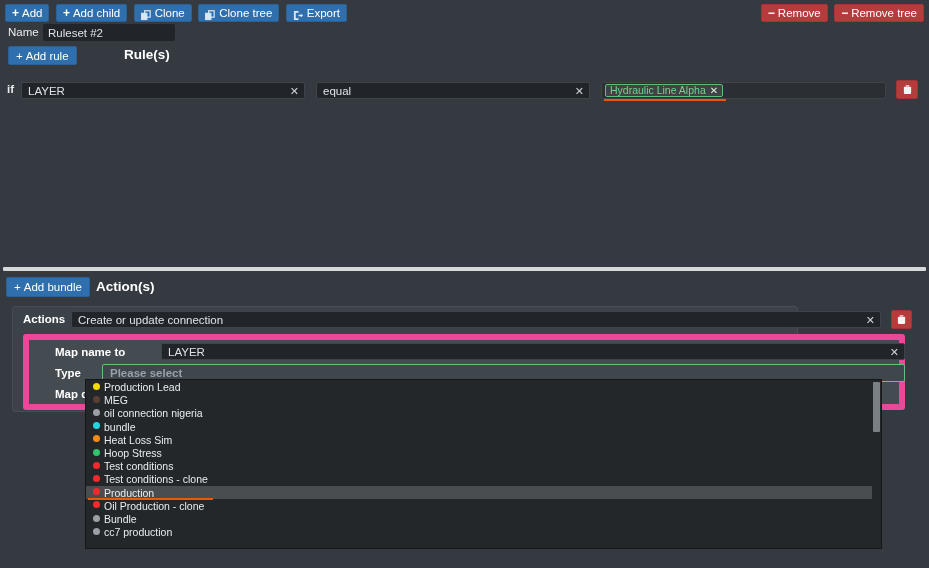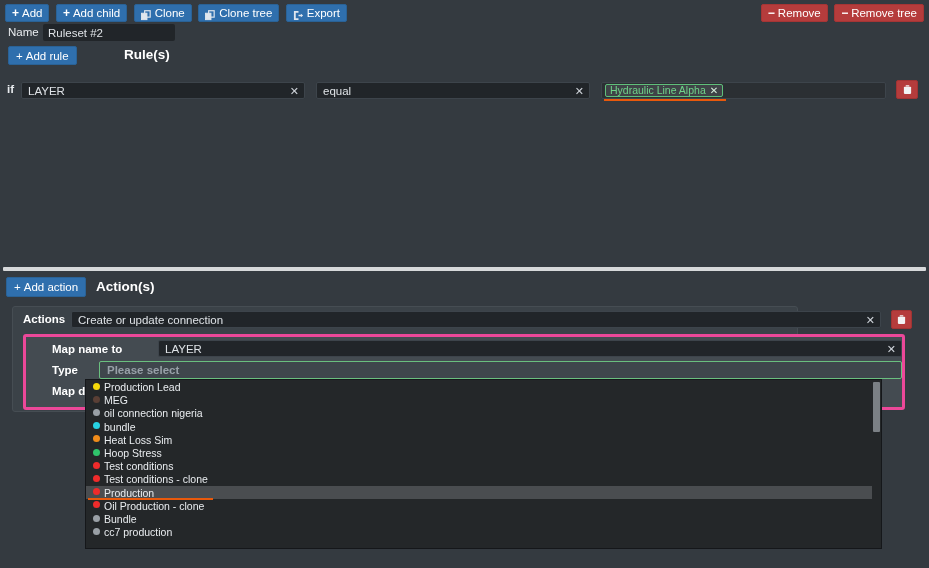--- a/index.html
+++ b/index.html
@@ -135,21 +135,21 @@
   #actions-select {
     position: absolute; left: 58px; top: 4px; width: 810px; height: 17px;
   }
   .act-trash {
     position: absolute; left: 878px; top: 3px; width: 21px; height: 19px;
     background: #b53c3c; border: 1px solid #a13333; border-radius: 2px;
     display: flex; align-items: center; justify-content: center; cursor: pointer;
   }
   .inner-card {
     position: absolute; left: 10px; top: 27px; width: 882px; height: 76px;
-    background: #444b51; border: 3px solid #ec4899; border-radius: 3px;
+    background: #444b51; border: 6px solid #ec4899; border-radius: 3px;
   }
   .frm-label {
     position: absolute; font-size: 11.5px; font-weight: bold; color: #ffffff;
   }
   #lbl-mapname { left: 26px; top: 6px; }
   #lbl-type    { left: 26px; top: 27px; }
   #lbl-mapdesc { left: 26px; top: 48px; }
   #mapname-field {
     position: absolute; left: 132px; top: 3px; width: 744px; height: 17px;
     background: #212529; border: 1px solid #3d444b; border-radius: 2px;
@@ -297,21 +297,21 @@
           </svg>
       </span>
     </div>
   </div>
 
   <div class="splitter"></div>
 
   <div class="actions-head">
     <div class="addaction-btn">
       <span class="plus">+</span>
-      <span>Add action</span>
+      <span>Add bundle</span>
     </div>
     <div class="actions-title">Action(s)</div>
   </div>
 
   <div class="action-card">
     <span class="actions-lbl">Actions</span>
 
     <div class="fieldbox" id="actions-select">
       <span class="txt">Create or update connection</span>
       <span class="clear-x">✕</span>

